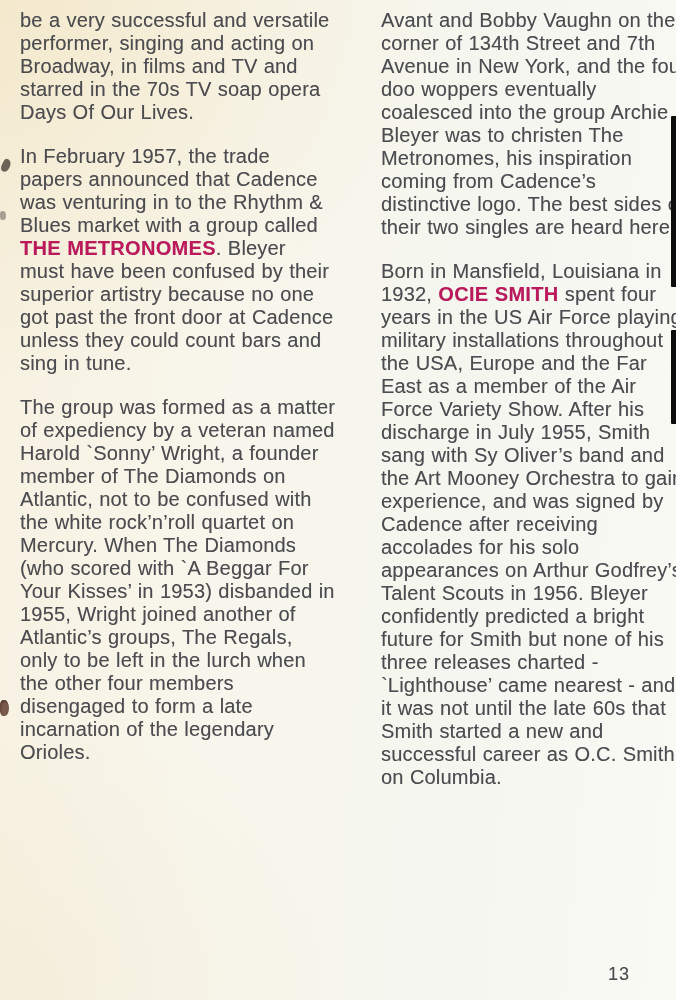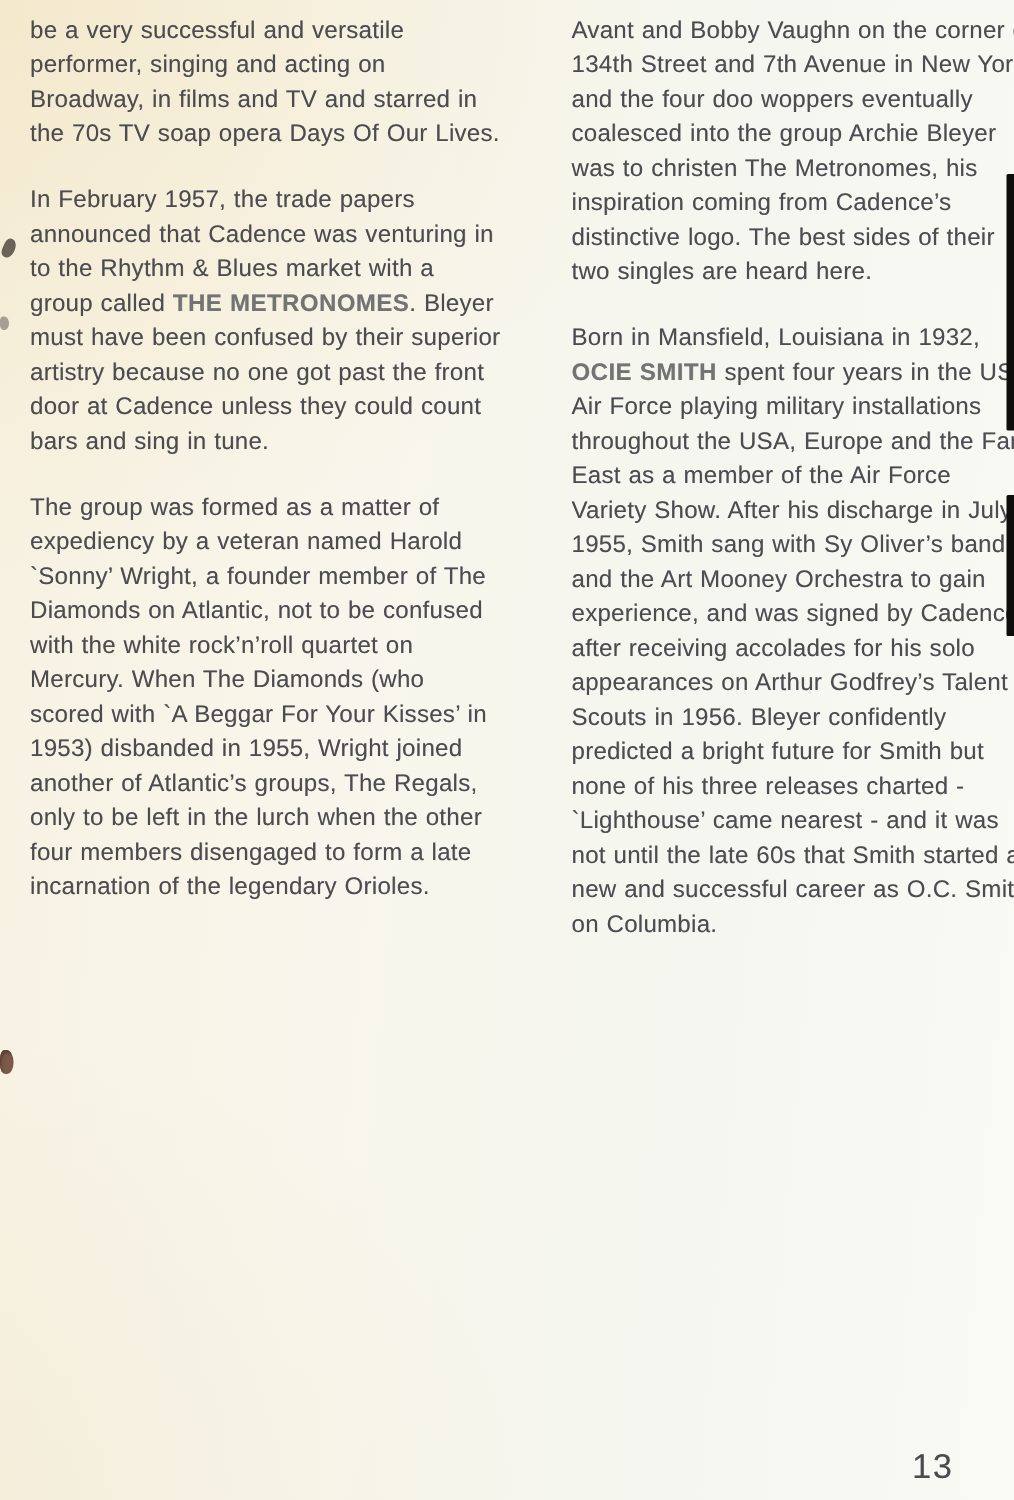--- a/index.html
+++ b/index.html
@@ -12,30 +12,30 @@
       radial-gradient(90% 50% at 0% 100%, rgba(238,228,200,0.35), rgba(238,228,200,0) 60%),
       linear-gradient(95deg, #f7f1e0 0%, #f8f6ec 35%, #f4f6ef 70%, #f9faf3 100%);
     font-family:"Liberation Sans","DejaVu Sans",sans-serif;
     color:#4b4b50;
   }
   .col { position:absolute; top:9px; }
   .col-left  { left:20px;  width:316px; }
   .col-right { left:357px; width:308px;margin-left:24px; }
   .para {
     margin:0 0 21px 0;
-    font-size:16px;
+    font-size:20px;
     line-height:23px;
     letter-spacing:0.2px;
     word-spacing:0.5px;
     text-shadow:0.2px 0.2px 0.3px rgba(75,75,80,0.35);
   }
-  .para b { font-weight:700; color:#737373; letter-spacing:0.3px; }
+  .para b { font-weight:700; color:#be185d; letter-spacing:0.3px; }
   .page-number {
     position:absolute; left:608px; top:964px;
-    font-size:23px; letter-spacing:1px;
+    font-size:18px; letter-spacing:1px;
     text-shadow:0.2px 0.2px 0.3px rgba(75,75,80,0.35);
   }
   .artifact { position:absolute; }
   .bar { right:0; width:5px; background:#0e0d0b; border-radius:1px 0 0 1px; }
   .bar-1 { top:116px; height:171px; }
   .bar-2 { top:330px; height:94px; }
   .speck { left:0; border-radius:40% 60% 55% 45%; }
   .speck-1 { left:2px; top:159px; width:8px;  height:13px; background:#6b6258; transform:rotate(25deg); }
   .speck-2 { left:0;   top:211px; width:6px;  height:9px;  background:#a89f93; }
   .speck-3 { left:0;   top:700px; width:9px;  height:16px; background:#7a5a4a; box-shadow:inset 1px 2px 2px #5c4036; }

